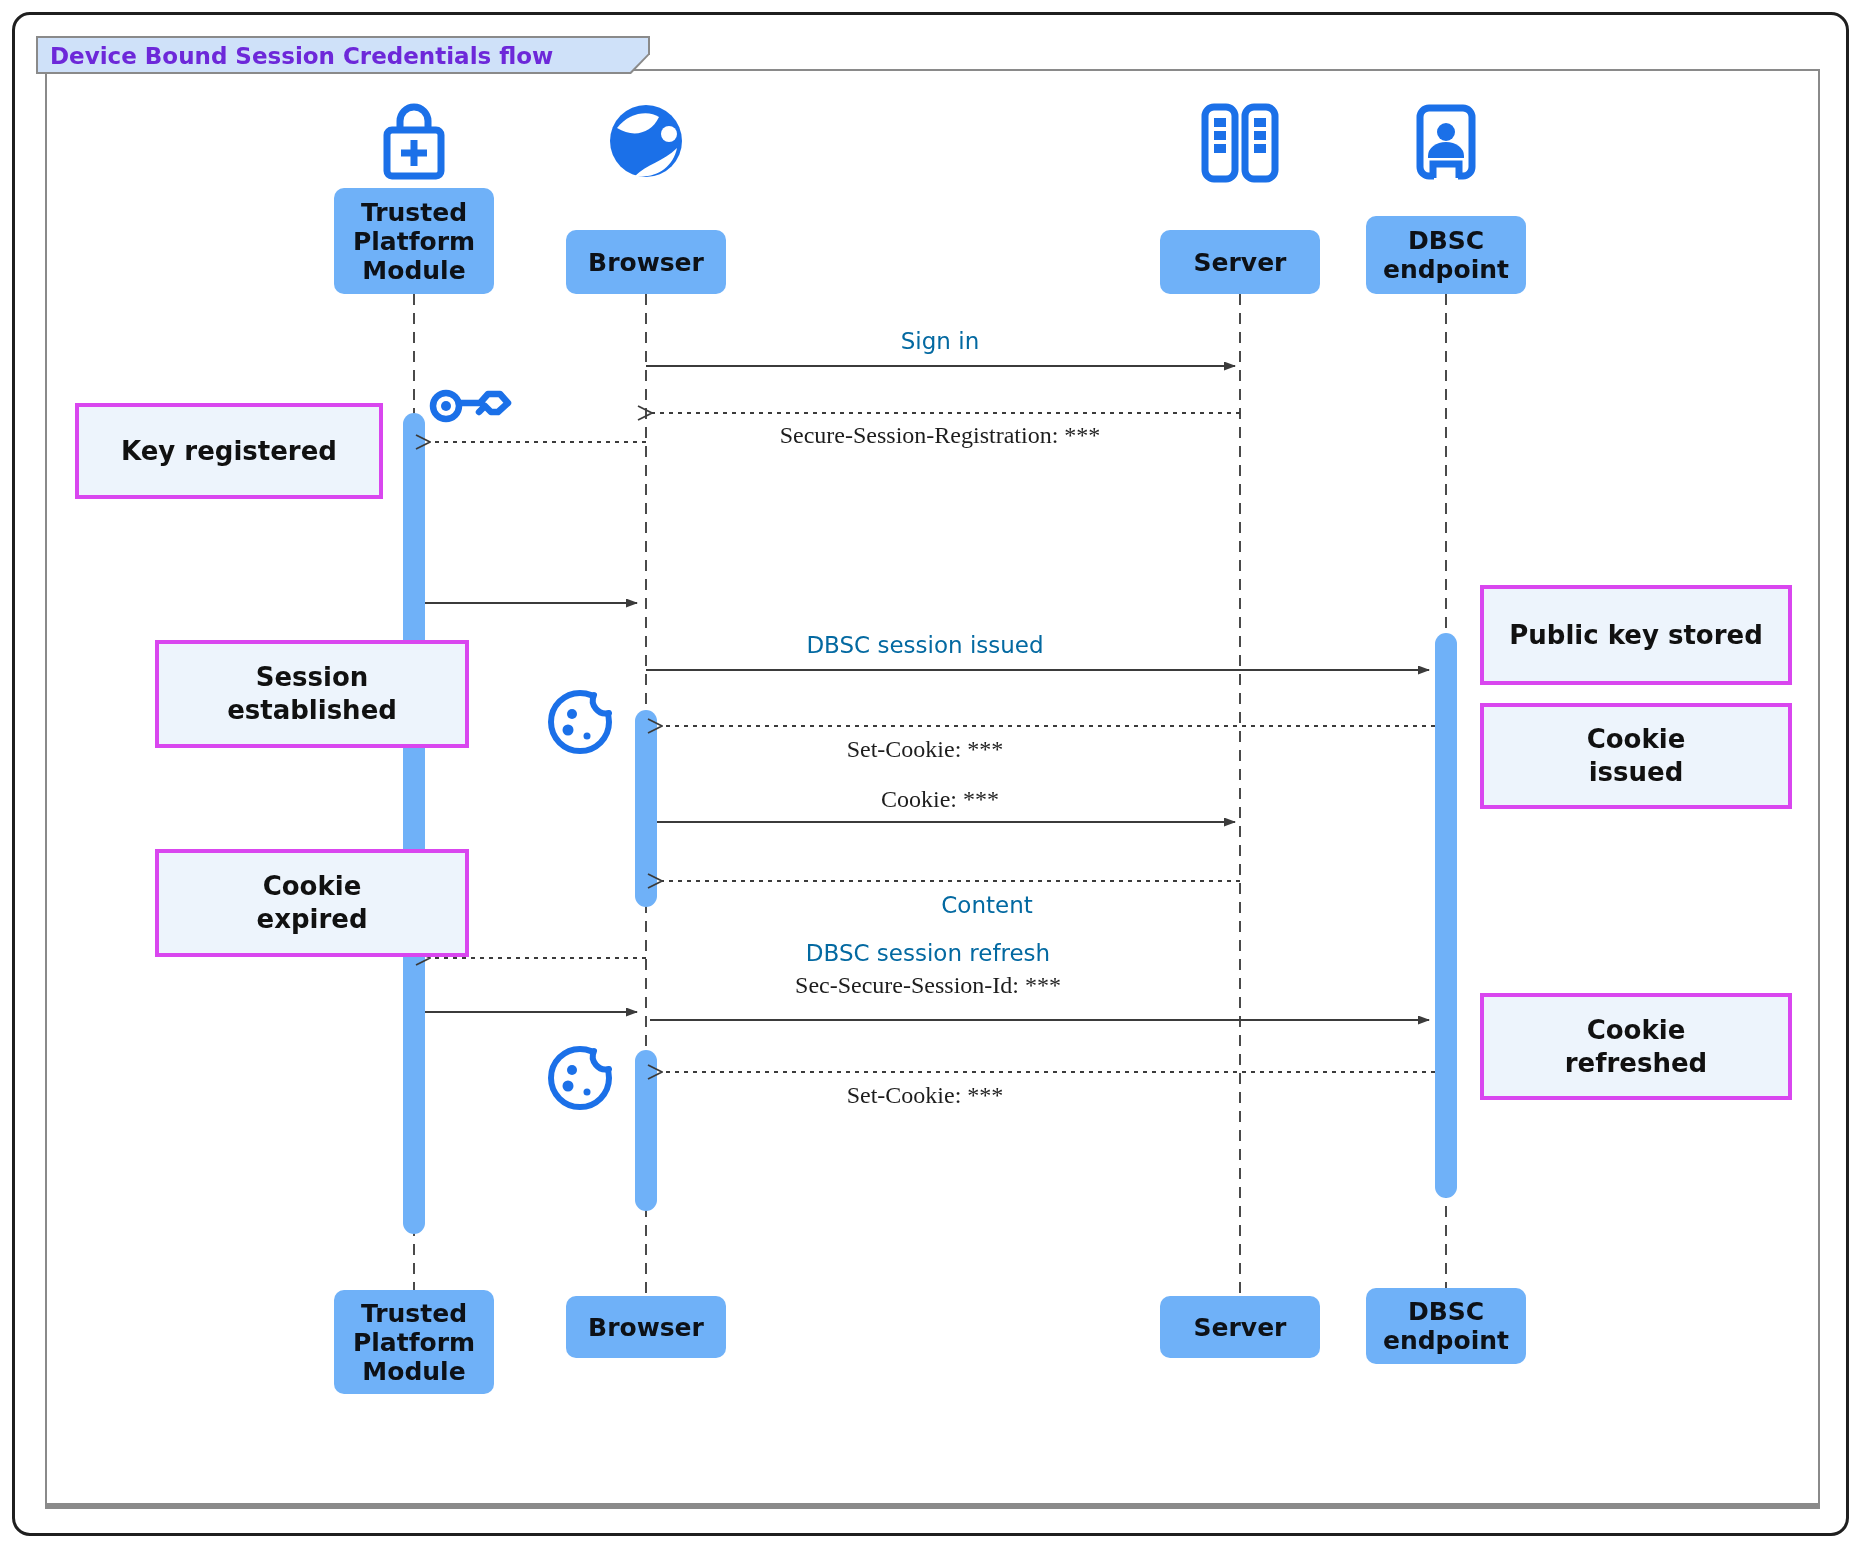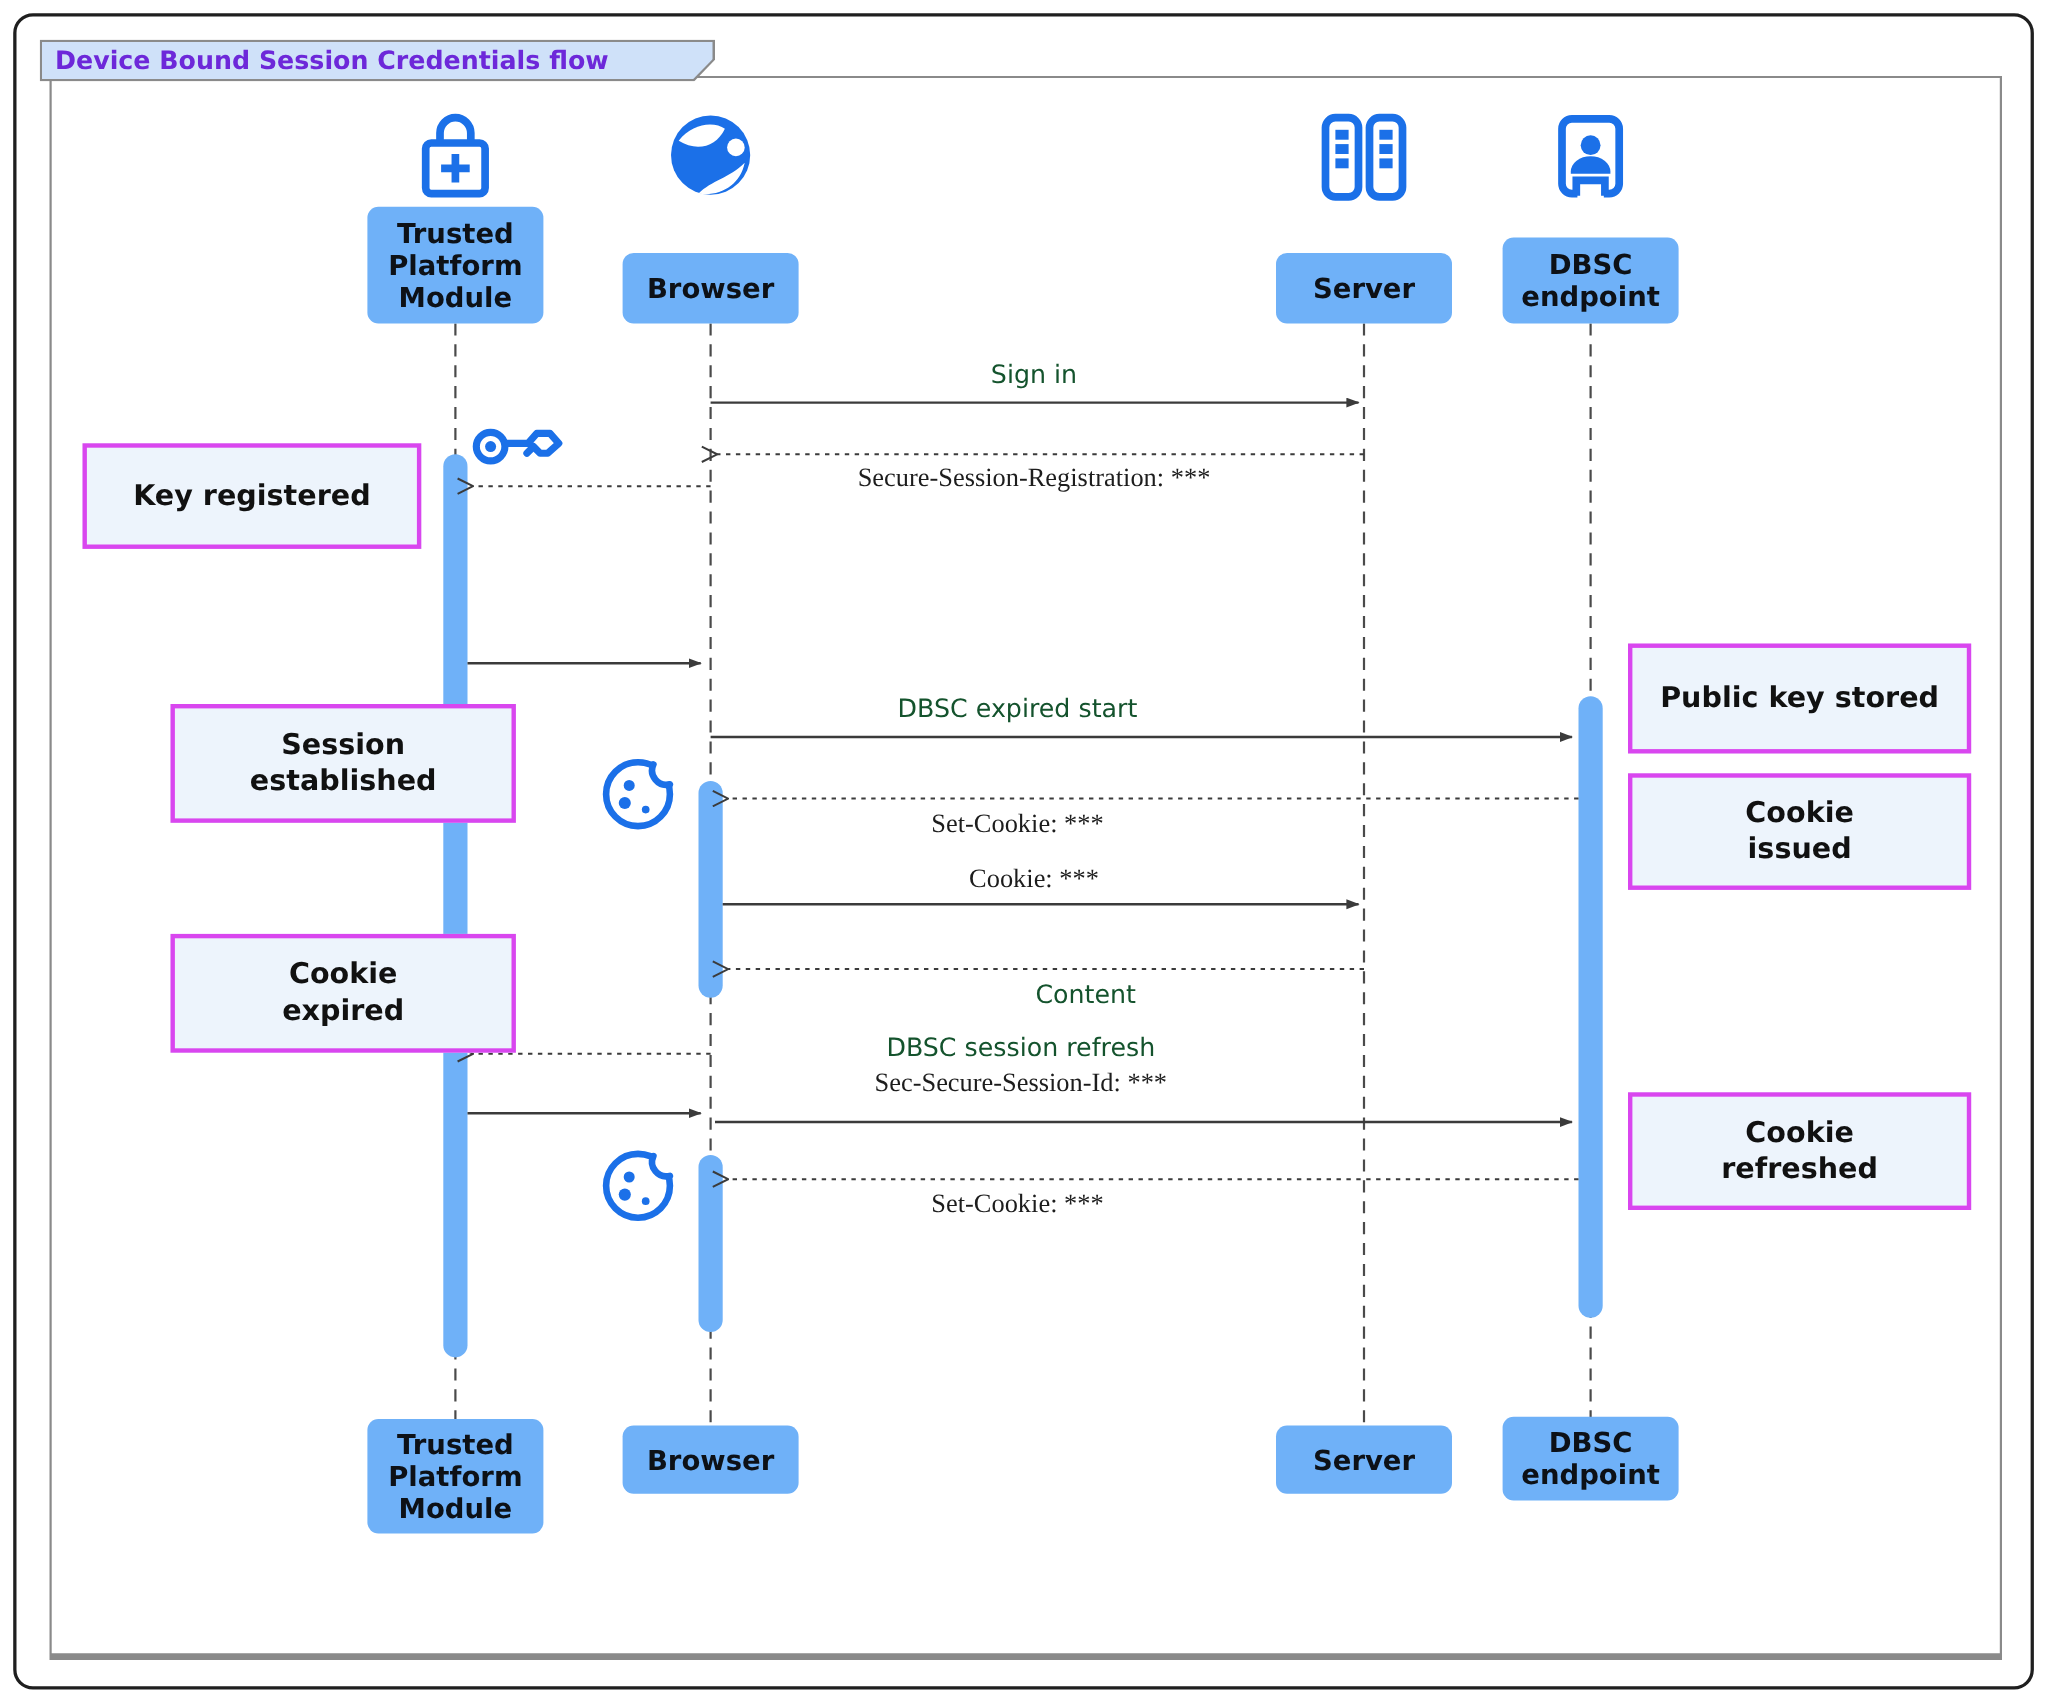--- a/index.html
+++ b/index.html
@@ -15,21 +15,21 @@
   .tab-fill{position:absolute;left:2px;top:2px;right:2px;bottom:2px;background:#cfe1f9;
     clip-path:polygon(0 0,100% 0,100% 46%,calc(100% - 18px) 100%,0 100%);}
   .tab-title{position:absolute;left:12px;top:1px;font-size:23px;font-weight:bold;color:#6d28d9;white-space:nowrap;line-height:34px;}
   
   .actor-box{background:#6fb1f8;border-radius:10px;display:flex;align-items:center;justify-content:center;
     text-align:center;font-weight:bold;color:#0d1117;font-size:25px;line-height:29px;white-space:pre-line;}
   
   .note-box{background:#edf4fc;border:4px solid #d946ef;display:flex;align-items:center;justify-content:center;
     text-align:center;font-weight:bold;color:#111;font-size:26px;line-height:33px;white-space:pre-line;}
   
-  .msg{transform:translateX(-50%);white-space:nowrap;font-size:23px;color:#14532d;}
+  .msg{transform:translateX(-50%);white-space:nowrap;font-size:23px;color:#0369a1;}
   .msg.mono{font-family:Liberation Serif, serif;color:#1d1d1d;font-size:24px;}
   svg{display:block;}
 </style>
 </head>
 <body>
 
 <div class="abs outer-frame"></div>
 <div class="abs inner-frame"></div>
 <div class="abs tab-border">
   <div class="tab-fill">
@@ -155,19 +155,19 @@
 <div class="abs note-box" style="left:155px;top:849px;width:306px;height:100px;">Cookie
 expired</div>
 <div class="abs note-box" style="left:1480px;top:585px;width:304px;height:92px;">Public key stored</div>
 <div class="abs note-box" style="left:1480px;top:703px;width:304px;height:98px;">Cookie
 issued</div>
 <div class="abs note-box" style="left:1480px;top:993px;width:304px;height:99px;">Cookie
 refreshed</div>
 
 <div class="abs msg" style="left:940px;top:328px;">Sign in</div>
 <div class="abs msg mono" style="left:940px;top:422px;">Secure-Session-Registration: ***</div>
-<div class="abs msg" style="left:925px;top:632px;">DBSC expired start</div>
+<div class="abs msg" style="left:925px;top:632px;">DBSC session issued</div>
 <div class="abs msg mono" style="left:925px;top:736px;">Set-Cookie: ***</div>
 <div class="abs msg mono" style="left:940px;top:786px;">Cookie: ***</div>
 <div class="abs msg" style="left:940px;top:892px;margin-left:47px;">Content</div>
 <div class="abs msg" style="left:928px;top:940px;">DBSC session refresh</div>
 <div class="abs msg mono" style="left:928px;top:972px;">Sec-Secure-Session-Id: ***</div>
 <div class="abs msg mono" style="left:925px;top:1082px;">Set-Cookie: ***</div>
 
 </body></html>

